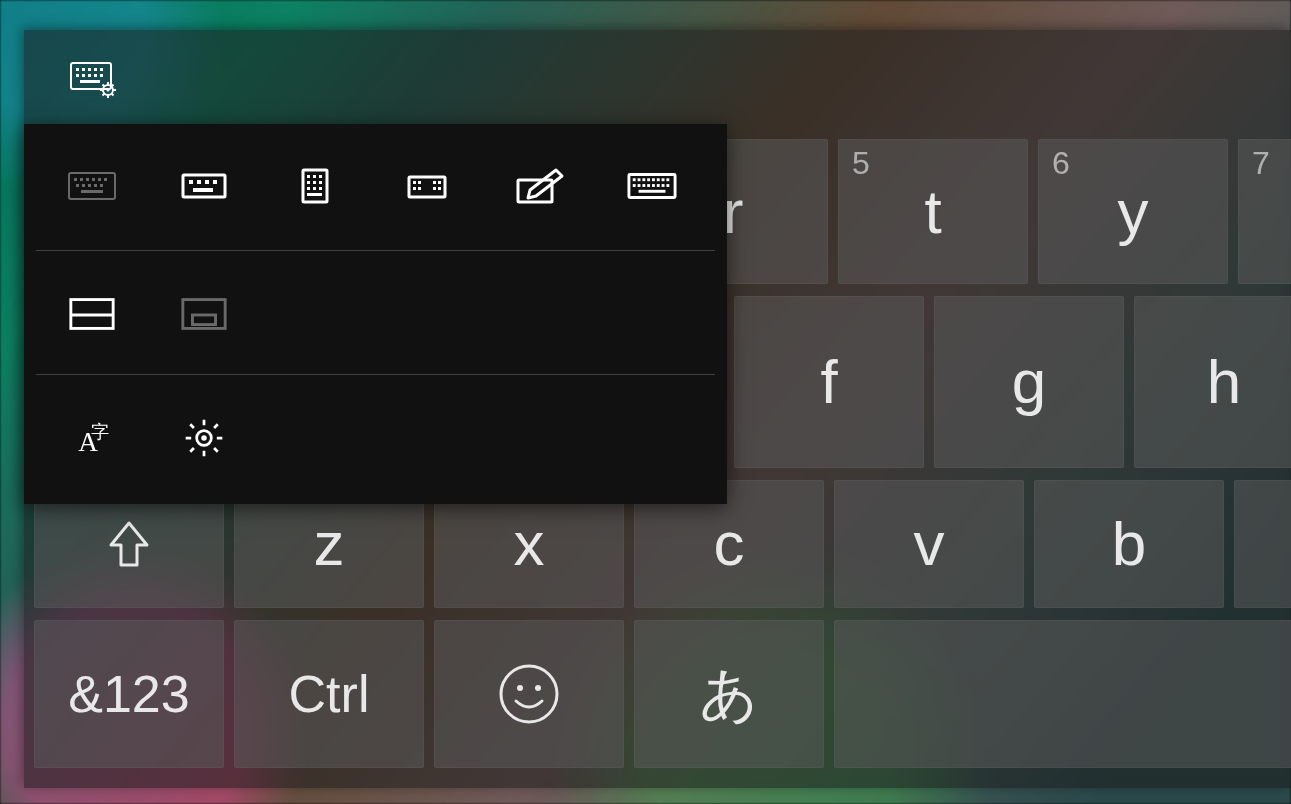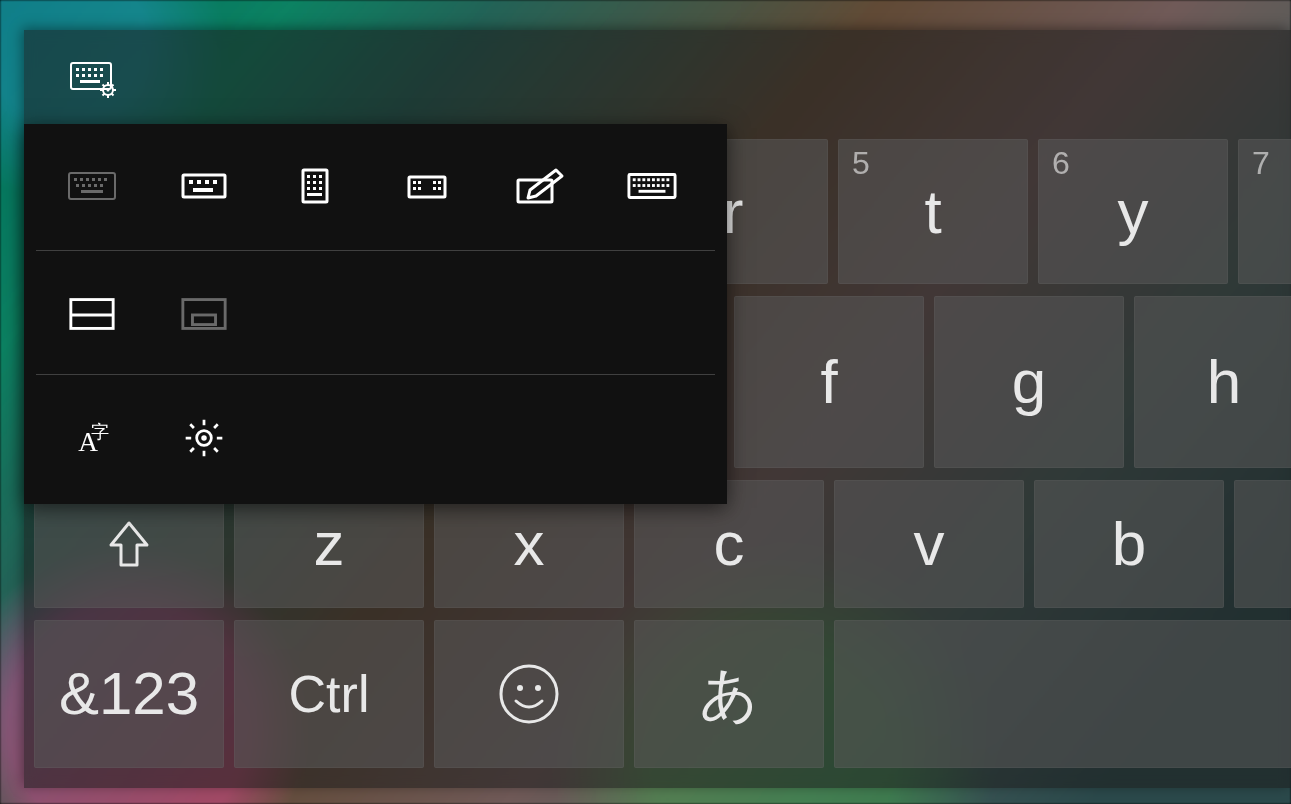--- a/index.html
+++ b/index.html
@@ -128,21 +128,21 @@
       </div>
     <div class="key" style="left:810px;top:450px;width:190px;height:128px">
         <span class="main">v</span>
       </div>
     <div class="key" style="left:1010px;top:450px;width:190px;height:128px">
         <span class="main">b</span>
       </div>
     <div class="key" style="left:1210px;top:450px;width:80px;height:128px"></div>
 
     <div class="key small" style="left:10px;top:590px;width:190px;height:148px">
-        <span class="main" style="font-size:60px">&amp;123</span>
+        <span class="main" style="font-size:52px">&amp;123</span>
       </div>
     <div class="key small" style="left:210px;top:590px;width:190px;height:148px">
         <span class="main" style="font-size:52px">Ctrl</span>
       </div>
     <div class="key" style="left:410px;top:590px;width:190px;height:148px">
       <svg width="66" height="66" viewBox="0 0 66 66">
           <circle cx="33" cy="33" r="28" fill="none" stroke="#e8e8e8" stroke-width="3"></circle>
           <circle cx="24" cy="27" r="3" fill="#e8e8e8"></circle>
           <circle cx="42" cy="27" r="3" fill="#e8e8e8"></circle>
           <path d="M20 40 Q33 52 46 40" fill="none" stroke="#e8e8e8" stroke-width="3" stroke-linecap="round"></path>

